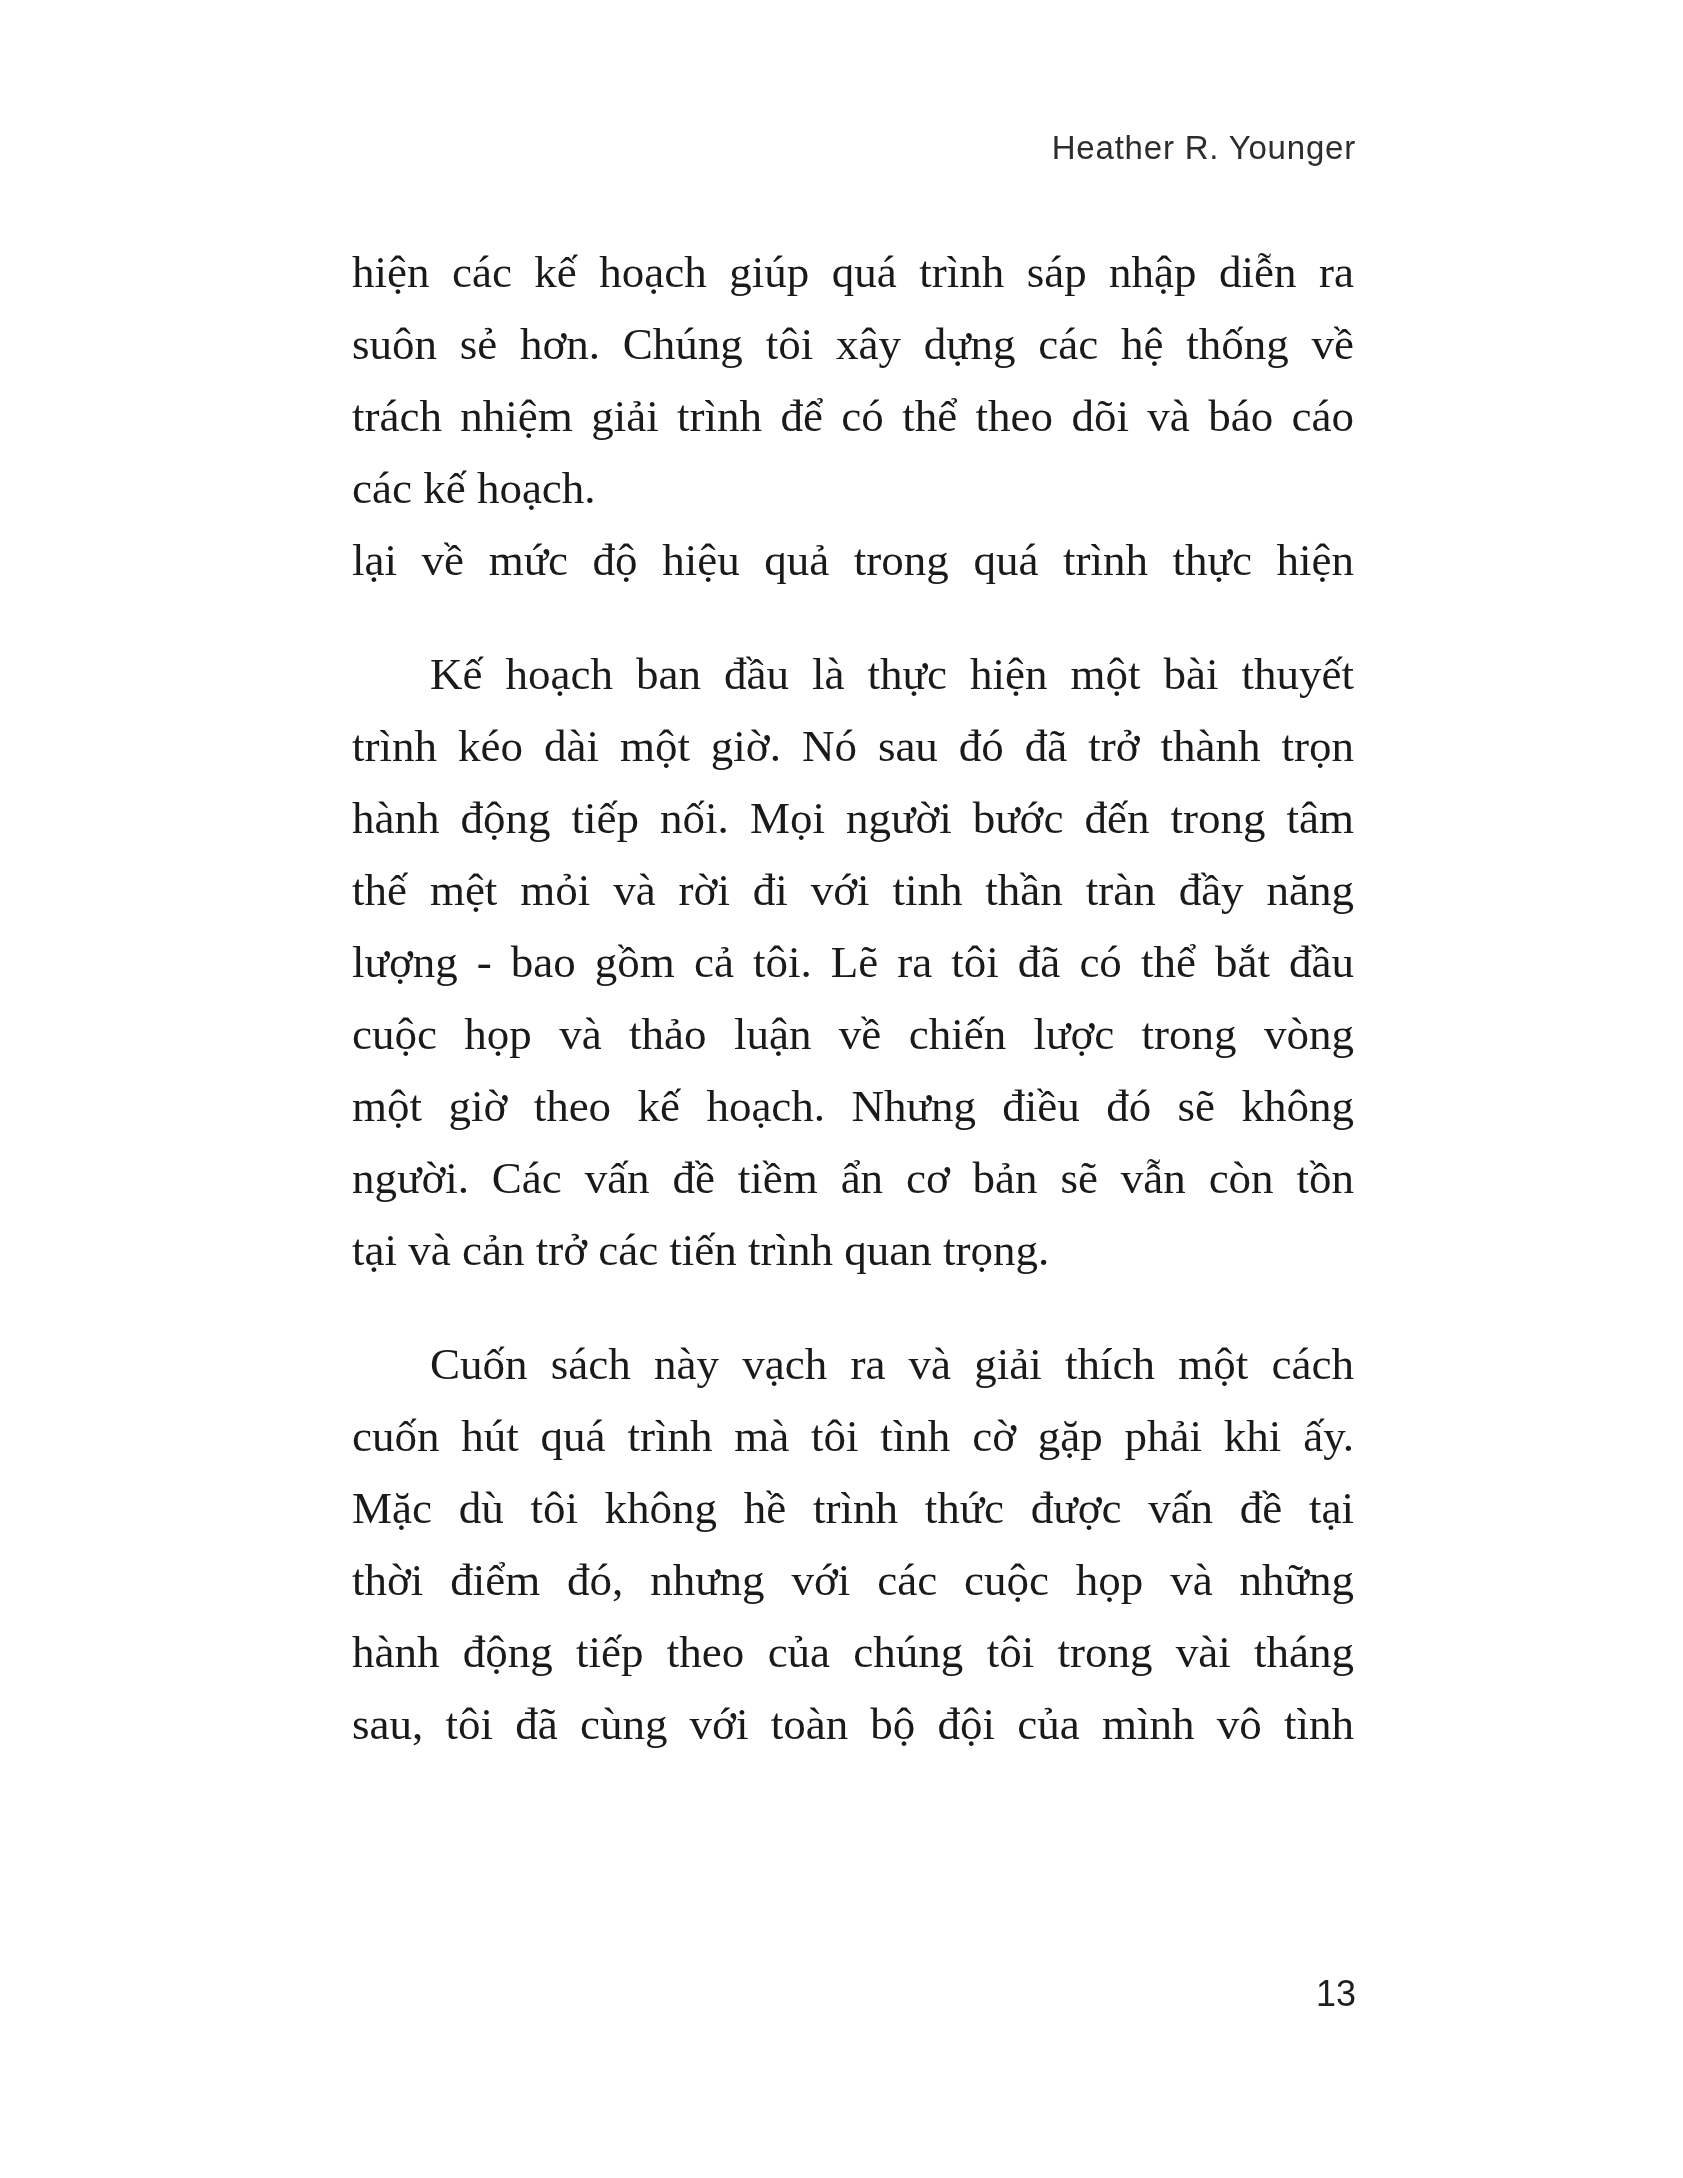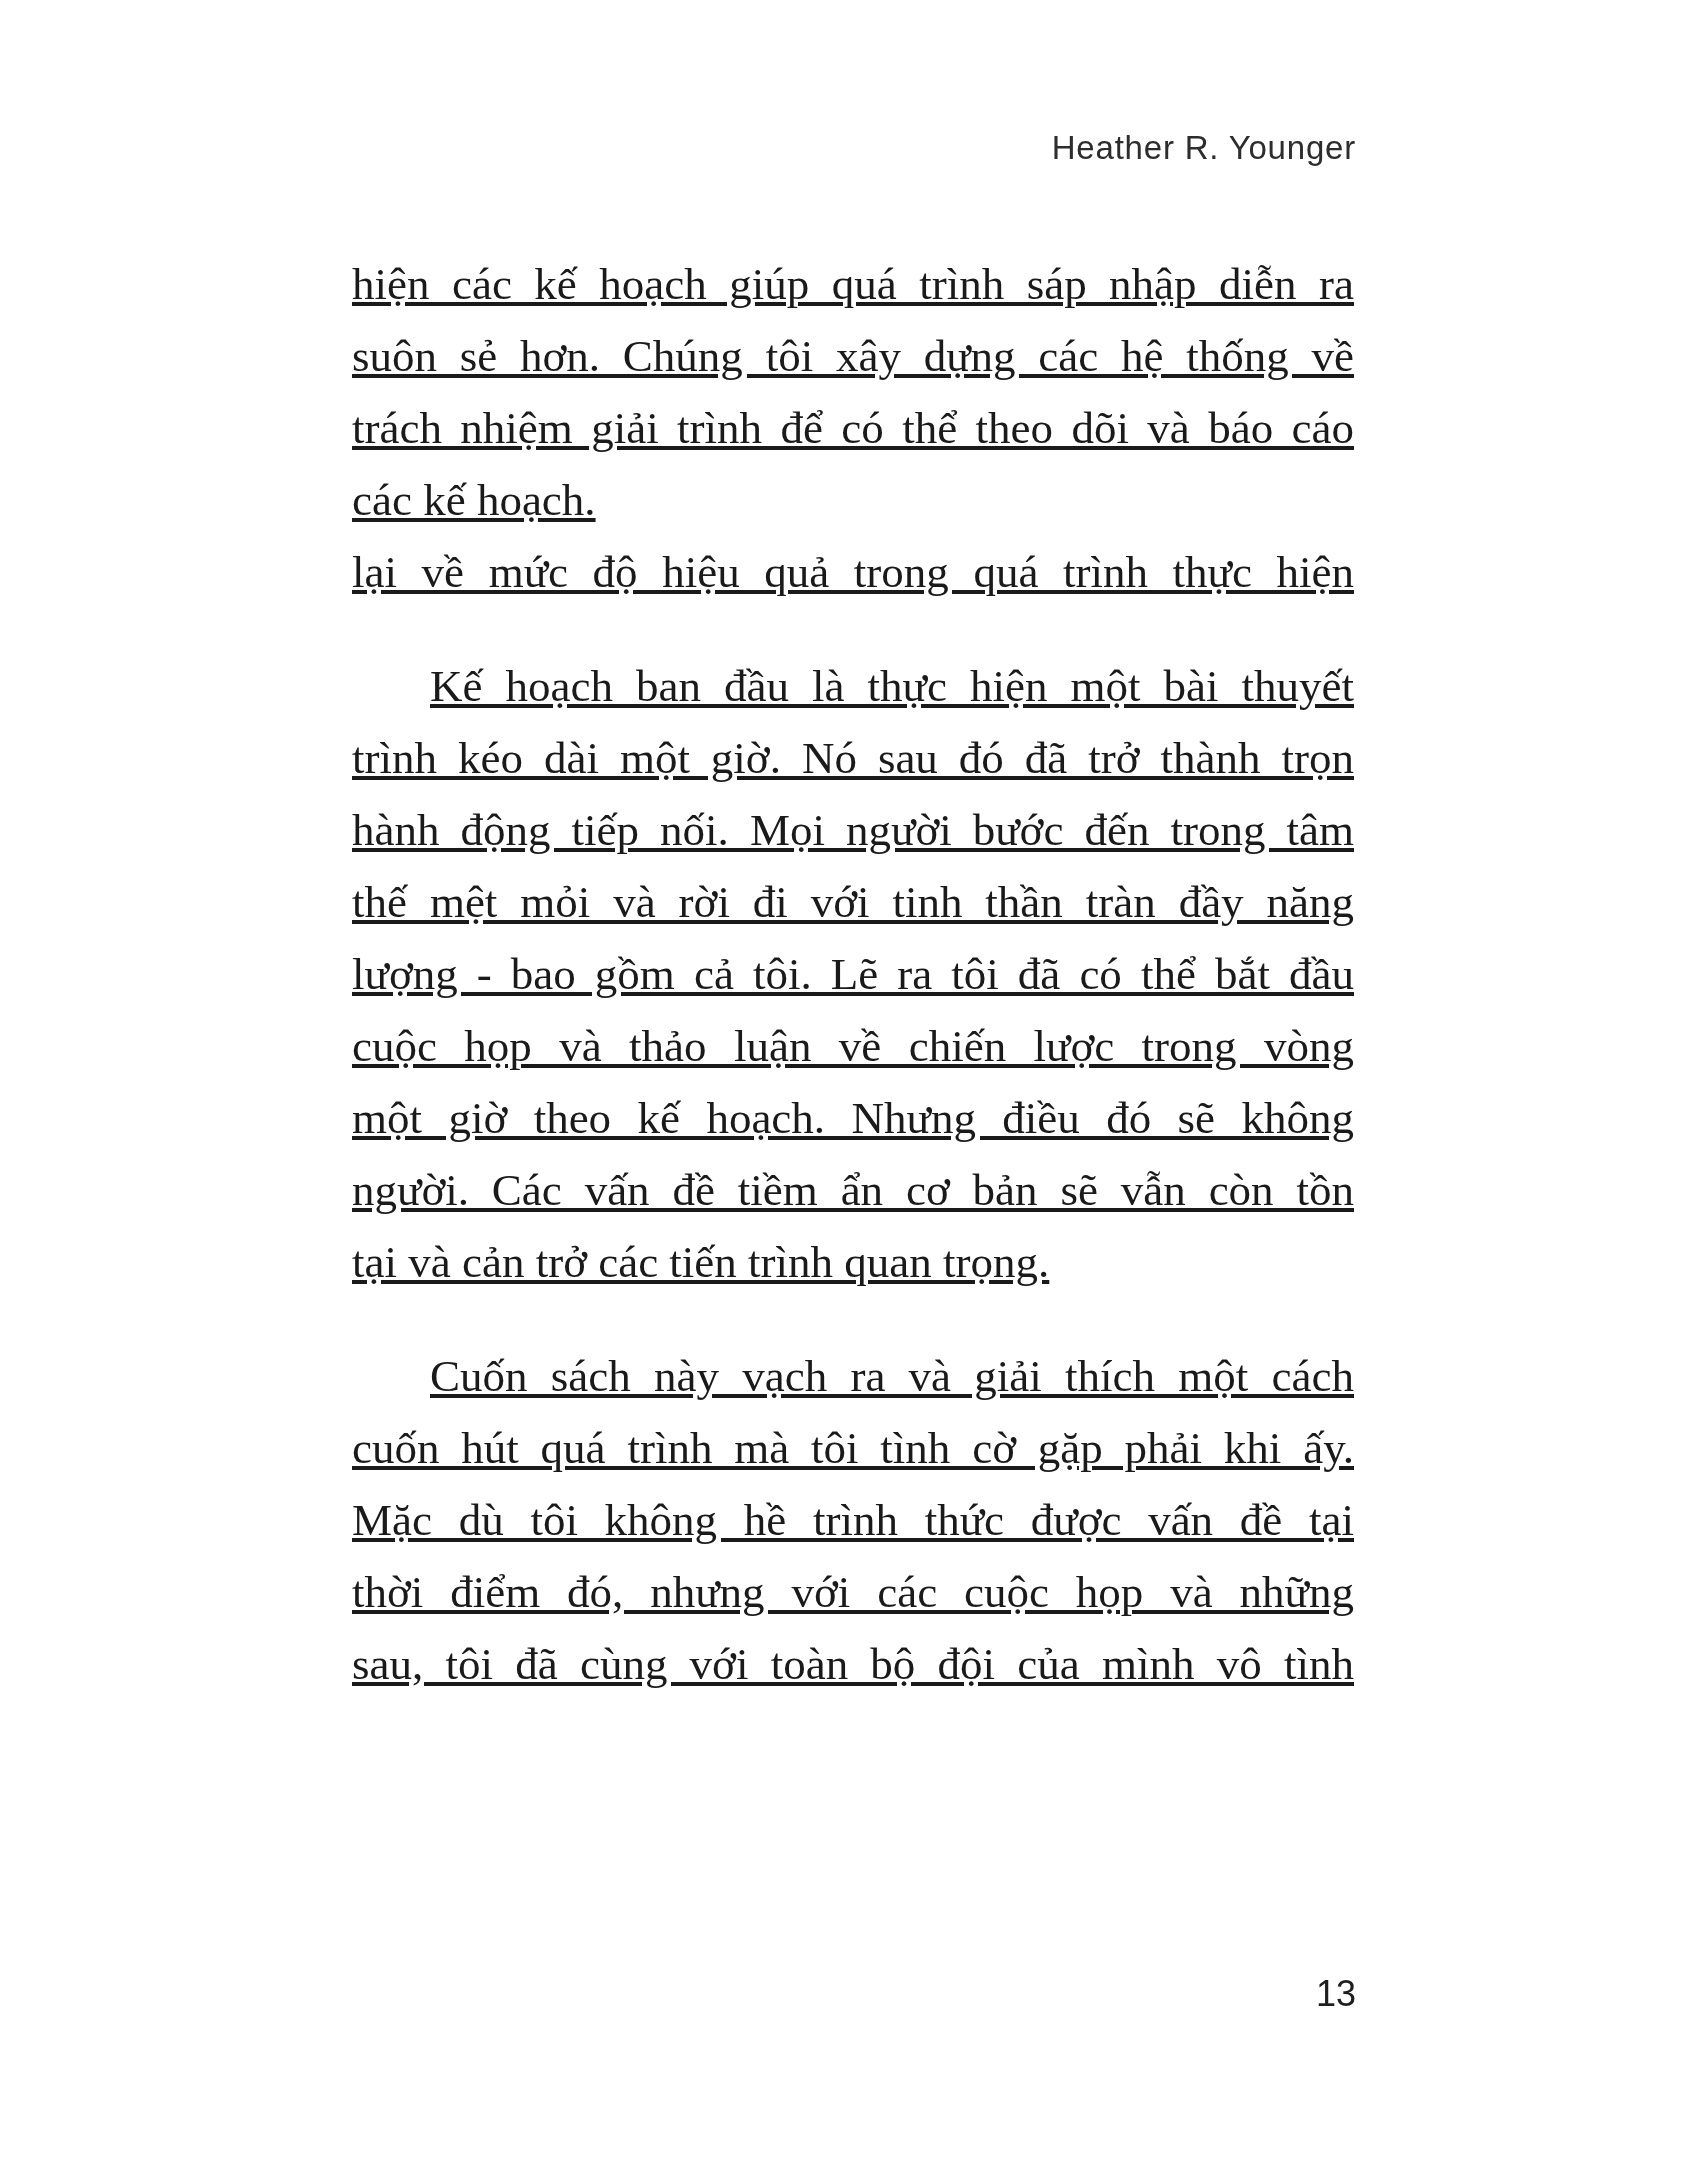--- a/index.html
+++ b/index.html
@@ -22,27 +22,26 @@
     text-align: right;
     font-family: "Liberation Sans", "DejaVu Sans", sans-serif;
     font-size: 33px;
     font-weight: 400;
     letter-spacing: 0.8px;
     color: #2e2c2d;
     line-height: 38px;
   }
   .body-text {
     position: absolute;
-    top: 248px;
+    top: 236px;
     left: 352px;
     width: 1002px;
     font-family: "Liberation Serif", "DejaVu Serif", serif;
     font-size: 45px;
     color: #1b1a1a;
-    text-decoration: underline;
   }
   .para {
     margin: 0;
     padding: 0;
   }
   .para + .para {
     margin-top: 42px;
   }
   .line {
     height: 72px;
@@ -100,20 +99,21 @@
       <div class="line">một giờ theo kế hoạch. Nhưng điều đó sẽ không</div>
       <div class="line">người. Các vấn đề tiềm ẩn cơ bản sẽ vẫn còn tồn</div>
       <div class="line last">tại và cản trở các tiến trình quan trọng.</div>
     </div>
 
     <div class="para">
       <div class="line indent">Cuốn sách này vạch ra và giải thích một cách</div>
       <div class="line">cuốn hút quá trình mà tôi tình cờ gặp phải khi ấy.</div>
       <div class="line">Mặc dù tôi không hề trình thức được vấn đề tại</div>
       <div class="line">thời điểm đó, nhưng với các cuộc họp và những</div>
+      <div class="line">hành động tiếp theo của chúng tôi trong vài tháng</div>
       <div class="line">sau, tôi đã cùng với toàn bộ đội của mình vô tình</div>
     </div>
 
   </div>
 
   <div class="page-number">13</div>
 
 </div>
 
 

